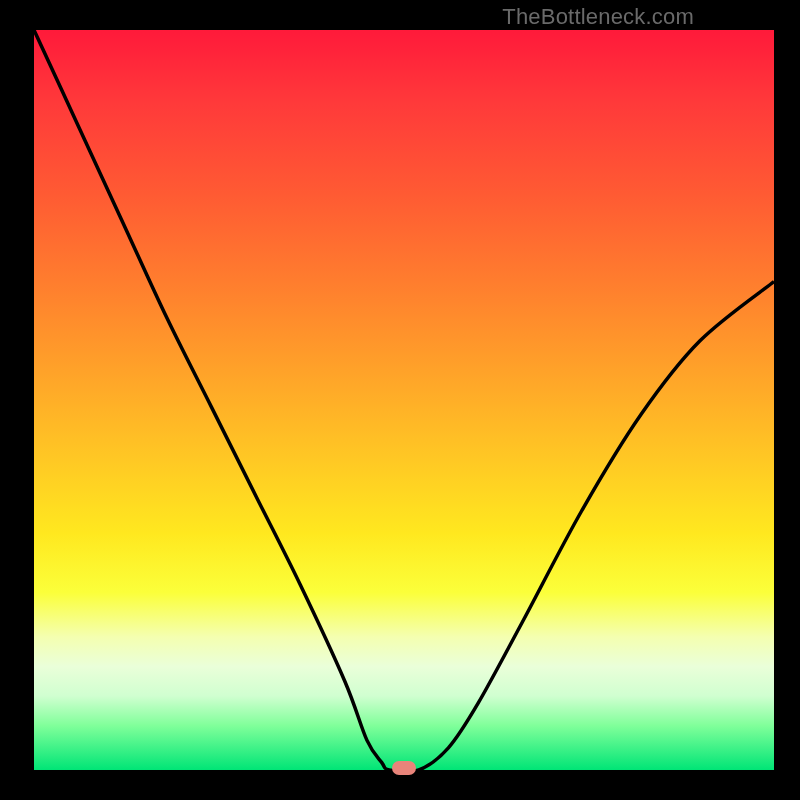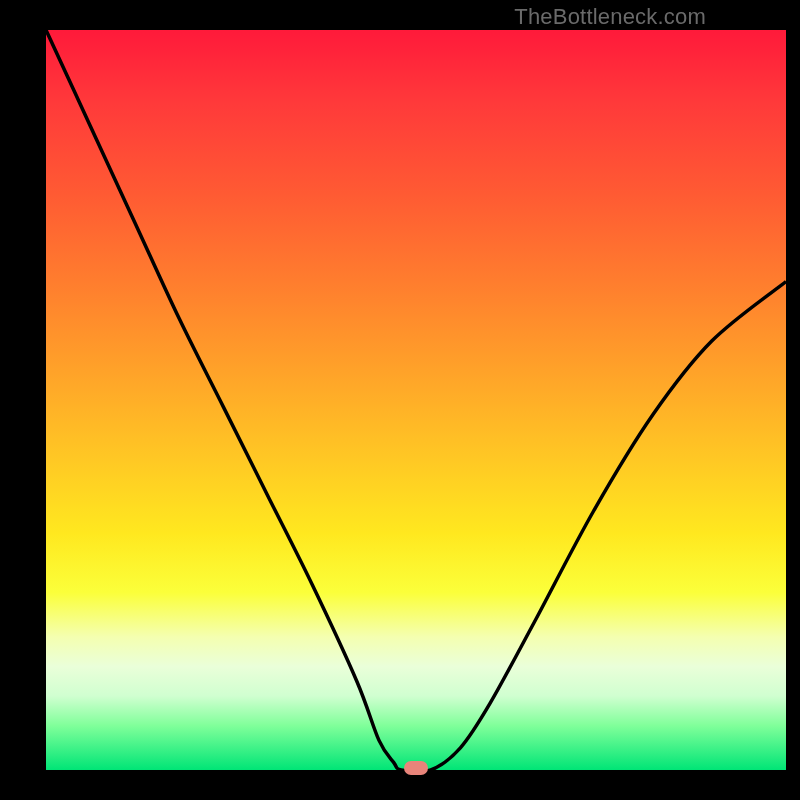--- a/index.html
+++ b/index.html
@@ -7,21 +7,21 @@
     padding: 0;
     width: 800px;
     height: 800px;
     background: #000;
     position: relative;
     font-family: Arial, Helvetica, sans-serif;
   }
   .chart-container {
     position: absolute;
     top: 0;
-    left: 16px;
+    left: 4px;
     width: 700px;
     height: 800px;
   }
   .plot-area {
     position: absolute;
     top: 30px;
     left: 30px;
     width: 740px;
     height: 740px;
     background: linear-gradient(to bottom,

